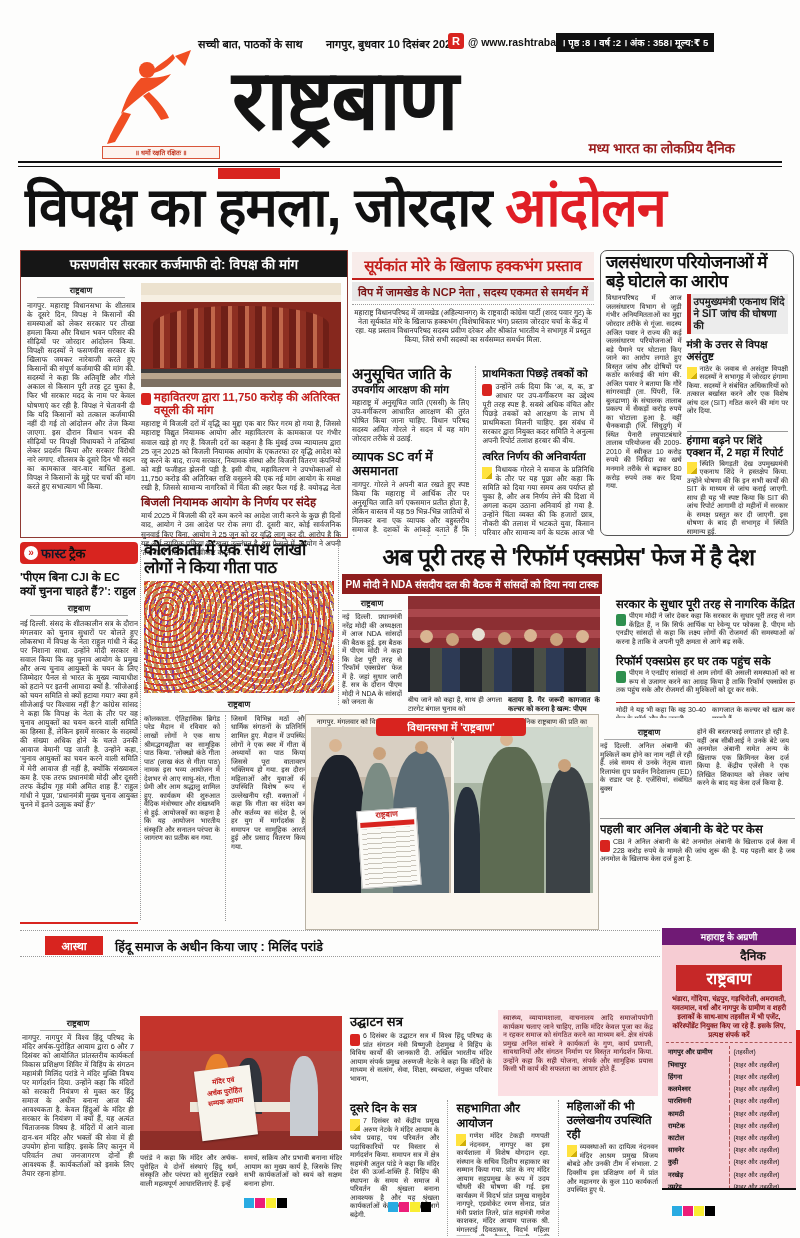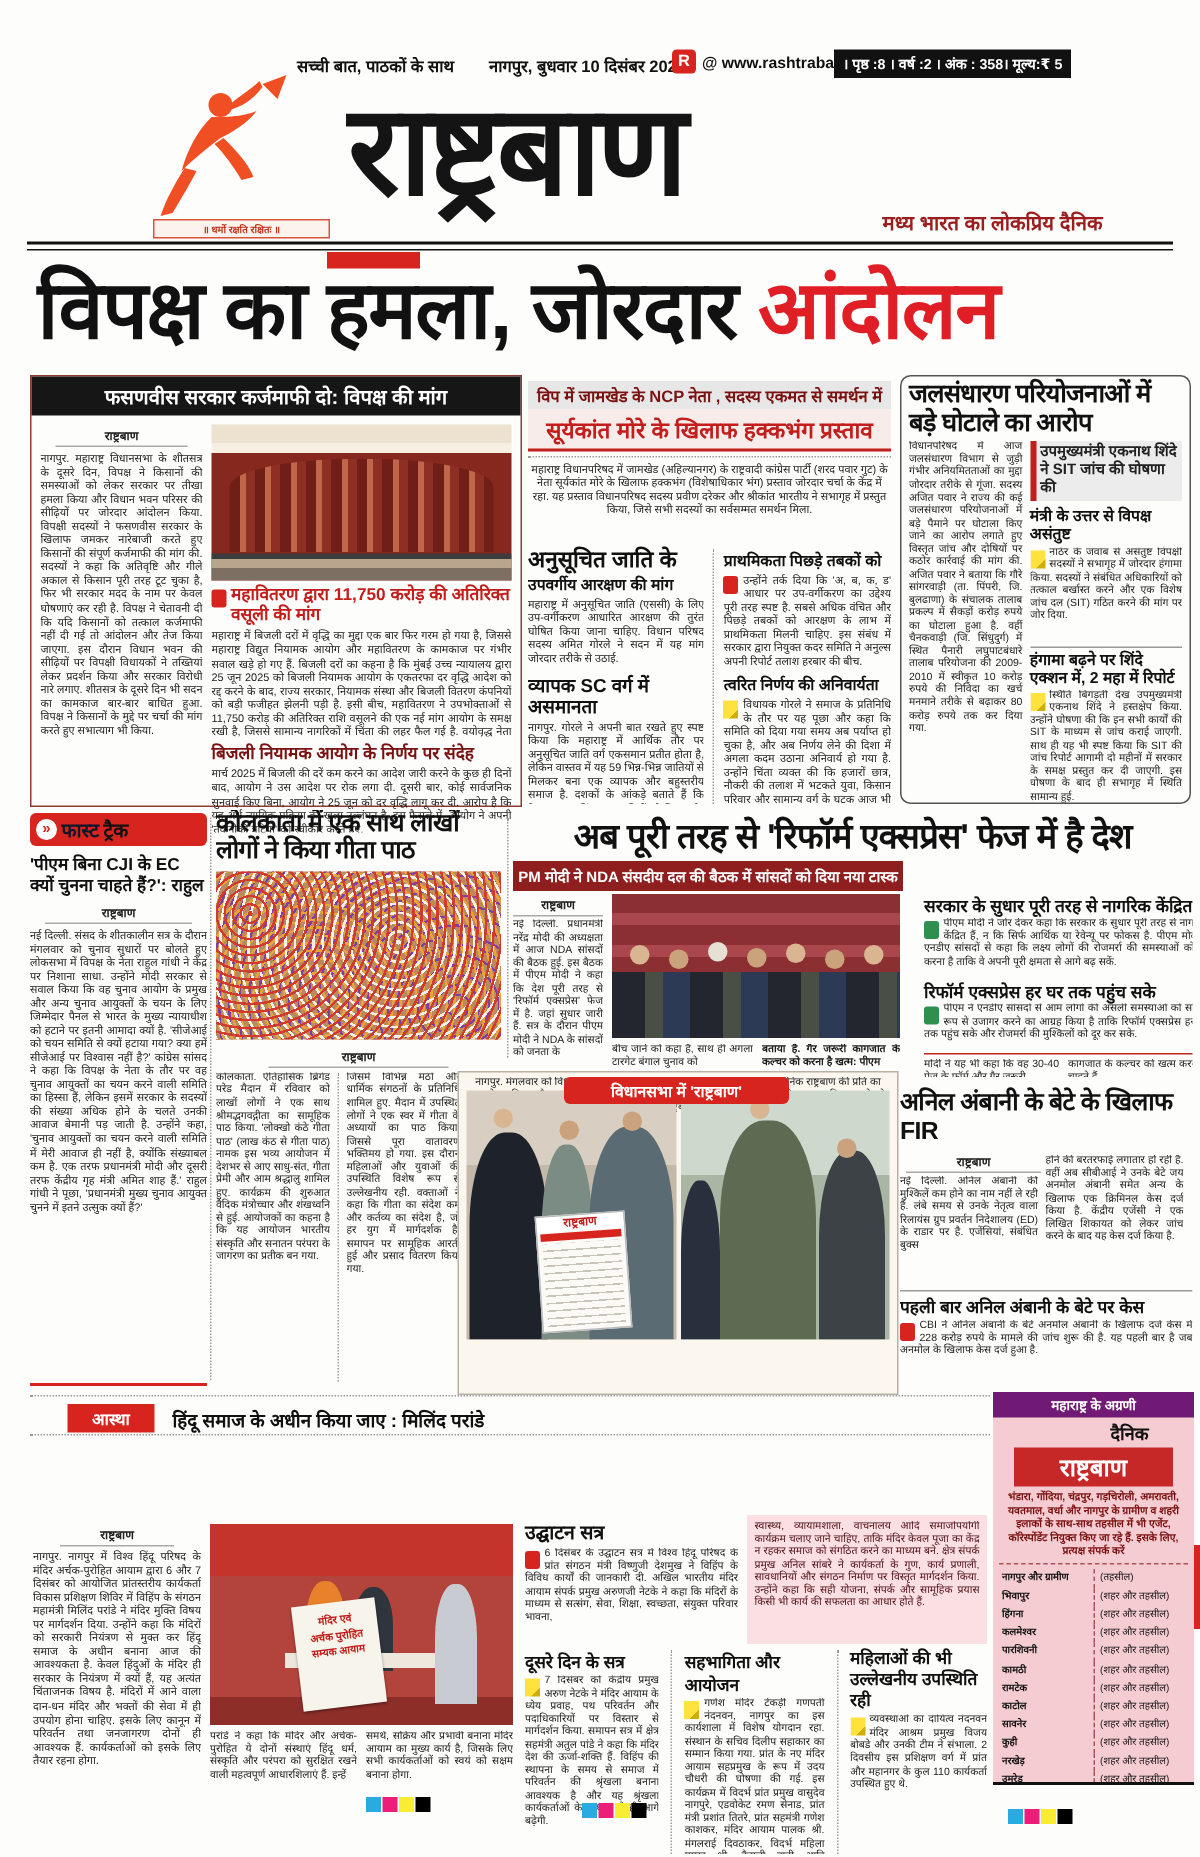--- a/index.html
+++ b/index.html
@@ -97,22 +97,22 @@
     </div>
     <div class="abs" style="left:120px;top:140px;width:200px;">
       <div class="subhd-red" style="font-size:11.5px;line-height:1.15;"><span class="qm red"></span><span>महावितरण द्वारा 11,750 करोड़ की अतिरिक्त वसूली की मांग</span></div>
       <div class="bd" style="height:72px;margin-top:2px;">महाराष्ट्र में बिजली दरों में वृद्धि का मुद्दा एक बार फिर गरम हो गया है, जिससे महाराष्ट्र विद्युत नियामक आयोग और महावितरण के कामकाज पर गंभीर सवाल खड़े हो गए हैं. बिजली दरों का कहना है कि मुंबई उच्च न्यायालय द्वारा 25 जून 2025 को बिजली नियामक आयोग के एकतरफा दर वृद्धि आदेश को रद्द करने के बाद, राज्य सरकार, नियामक संस्था और बिजली वितरण कंपनियों को बड़ी फजीहत झेलनी पड़ी है. इसी बीच, महावितरण ने उपभोक्ताओं से 11,750 करोड़ की अतिरिक्त राशि वसूलने की एक नई मांग आयोग के समक्ष रखी है, जिससे सामान्य नागरिकों में चिंता की लहर फैल गई है. वयोवृद्ध नेता और पूर्व ऊर्जा मंत्री डॉ. नितिन राऊत ने इस फैसले का मुद्दा उठाकर शासन का ध्यान इस दिशा की ओर खींचा.</div>
       <div class="b" style="font-size:11.5px;margin-top:3px;color:#7a1212;">बिजली नियामक आयोग के निर्णय पर संदेह</div>
       <div class="bd" style="height:44px;margin-top:2px;">मार्च 2025 में बिजली की दरें कम करने का आदेश जारी करने के कुछ ही दिनों बाद, आयोग ने उस आदेश पर रोक लगा दी. दूसरी बार, कोई सार्वजनिक सुनवाई किए बिना, आयोग ने 25 जून को दर वृद्धि लागू कर दी. आरोप है कि यह अर्ध-न्यायिक प्रक्रिया का खुला उल्लंघन है. इस फैसले में, आयोग ने अपनी 'तकनीकी त्रुटियों' को स्वीकार करते हुए.</div>
     </div>
   </div>
 
   <div class="abs" style="left:352px;top:252px;width:242px;height:284px;overflow:hidden;">
+    <div class="ctr" style="background:#f8ecea;color:#c21f1c;font-size:15px;font-weight:900;padding:3px 0;border-bottom:2px solid #c21f1c;">सूर्यकांत मोरे के खिलाफ हक्कभंग प्रस्ताव</div>
     <div class="ctr gray-bar" style="color:#7a1212;font-size:11px;font-weight:bold;padding:2px 0;margin-top:2px;">विप में जामखेड के NCP नेता , सदस्य एकमत से समर्थन में</div>
-    <div class="ctr" style="background:#f8ecea;color:#c21f1c;font-size:15px;font-weight:900;padding:3px 0;border-bottom:2px solid #c21f1c;">सूर्यकांत मोरे के खिलाफ हक्कभंग प्रस्ताव</div>
     <div class="hdot" style="margin:3px 0;"></div>
     <div class="bd ctr" style="height:44px;text-align:center;">महाराष्ट्र विधानपरिषद में जामखेड (अहिल्यानगर) के राष्ट्रवादी कांग्रेस पार्टी (शरद पवार गुट) के नेता सूर्यकांत मोरे के खिलाफ हक्कभंग (विशेषाधिकार भंग) प्रस्ताव जोरदार चर्चा के केंद्र में रहा. यह प्रस्ताव विधानपरिषद सदस्य प्रवीण दरेकर और श्रीकांत भारतीय ने सभागृह में प्रस्तुत किया, जिसे सभी सदस्यों का सर्वसम्मत समर्थन मिला.</div>
     <div style="display:flex;gap:6px;margin-top:14px;">
       <div style="width:118px;">
         <div class="b" style="font-size:15px;line-height:1.05;">अनुसूचित जाति के</div>
         <div class="b" style="font-size:10.5px;margin-bottom:2px;">उपवर्गीय आरक्षण की मांग</div>
         <div class="bd" style="height:48px;">महाराष्ट्र में अनुसूचित जाति (एससी) के लिए उप-वर्गीकरण आधारित आरक्षण की तुरंत घोषित किया जाना चाहिए. विधान परिषद सदस्य अमित गोरले ने सदन में यह मांग जोरदार तरीके से उठाई.</div>
         <div class="b" style="font-size:12.5px;line-height:1.1;margin-top:5px;">व्यापक SC वर्ग में असमानता</div>
         <div class="bd" style="height:96px;margin-top:2px;">नागपुर. गोरले ने अपनी बात रखते हुए स्पष्ट किया कि महाराष्ट्र में आर्थिक तौर पर अनुसूचित जाति वर्ग एकसमान प्रतीत होता है, लेकिन वास्तव में यह 59 भिन्न-भिन्न जातियों से मिलकर बना एक व्यापक और बहुस्तरीय समाज है. दशकों के आंकड़े बताते हैं कि केवल कुछ चुनिंदा उप-जातियों को शिक्षा और सरकारी नौकरियों में अपेक्षाकृत अधिक लाभ मिला है,</div>
       </div>
@@ -206,21 +206,20 @@
     <div class="abs ph-news2" style="left:148px;top:12px;width:139px;height:166px;">
       <div class="fig" style="left:26px;top:20px;width:64px;height:146px;background:#5d6b52;"></div>
       <div class="fig" style="left:92px;top:40px;width:44px;height:126px;background:#3c4246;"></div>
       <div class="heads" style="left:46px;top:6px;box-shadow:58px 26px 0 #caa27c;"></div>
       <div class="fig" style="left:0;top:60px;width:26px;height:106px;background:#27303c;"></div>
     </div>
     <div class="bd2" style="margin:3px 6px 0;height:28px;text-align:center;">नागपुर. मंगलवार को विधानसभा में पूर्व मंत्री, भाजपा विधायक सुधीर मुनगंटीवार ने दैनिक राष्ट्रबाण की प्रति का अवलोकन किया और पत्र की भूरी - भूरी प्रशंसा की. इसी तरह शिवसेना ठाकरे गुट के विधायक आदित्य ठाकरे को भी आज दैनिक राष्ट्रबाण की प्रति दी गई</div>
   </div>
 
   <div class="abs" style="left:600px;top:722px;width:195px;height:206px;overflow:hidden;">
-    <div class="b" style="font-size:16.5px;letter-spacing:-.4px;">अनिल अंबानी के बेटे के खिलाफ FIR</div>
     <div class="byl" style="width:90px;margin:3px 0 2px 4px;">राष्ट्रबाण</div>
     <div style="display:flex;gap:5px;">
       <div class="bd2" style="width:92px;height:74px;">नई दिल्ली. अनिल अंबानी की मुश्किलें कम होने का नाम नहीं ले रही हैं. लंबे समय से उनके नेतृत्व वाला रिलायंस ग्रुप प्रवर्तन निदेशालय (ED) के राडार पर है. एजेंसियां, संबंधित बुक्स</div>
       <div class="bd2" style="width:92px;height:74px;margin-top:-14px;">होने की बरतरफाई लगातार हो रही है. वहीं अब सीबीआई ने उनके बेटे जय अनमोल अंबानी समेत अन्य के खिलाफ एक क्रिमिनल केस दर्ज किया है. केंद्रीय एजेंसी ने एक लिखित शिकायत को लेकर जांच करने के बाद यह केस दर्ज किया है.</div>
     </div>
     <div class="b" style="font-size:11.5px;border-top:1px solid #999;padding-top:2px;margin-top:2px;">पहली बार अनिल अंबानी के बेटे पर केस</div>
     <div class="bd2" style="height:26px;margin-top:2px;"><span class="qm red"></span><span>CBI ने अनिल अंबानी के बेटे अनमोल अंबानी के खिलाफ दर्ज केस में 228 करोड़ रुपये के मामले की जांच शुरू की है. यह पहली बार है जब अनमोल के खिलाफ केस दर्ज हुआ है.</span></div>
   </div>
 
   <div class="abs hdot" style="left:20px;top:930px;width:640px;"></div>

